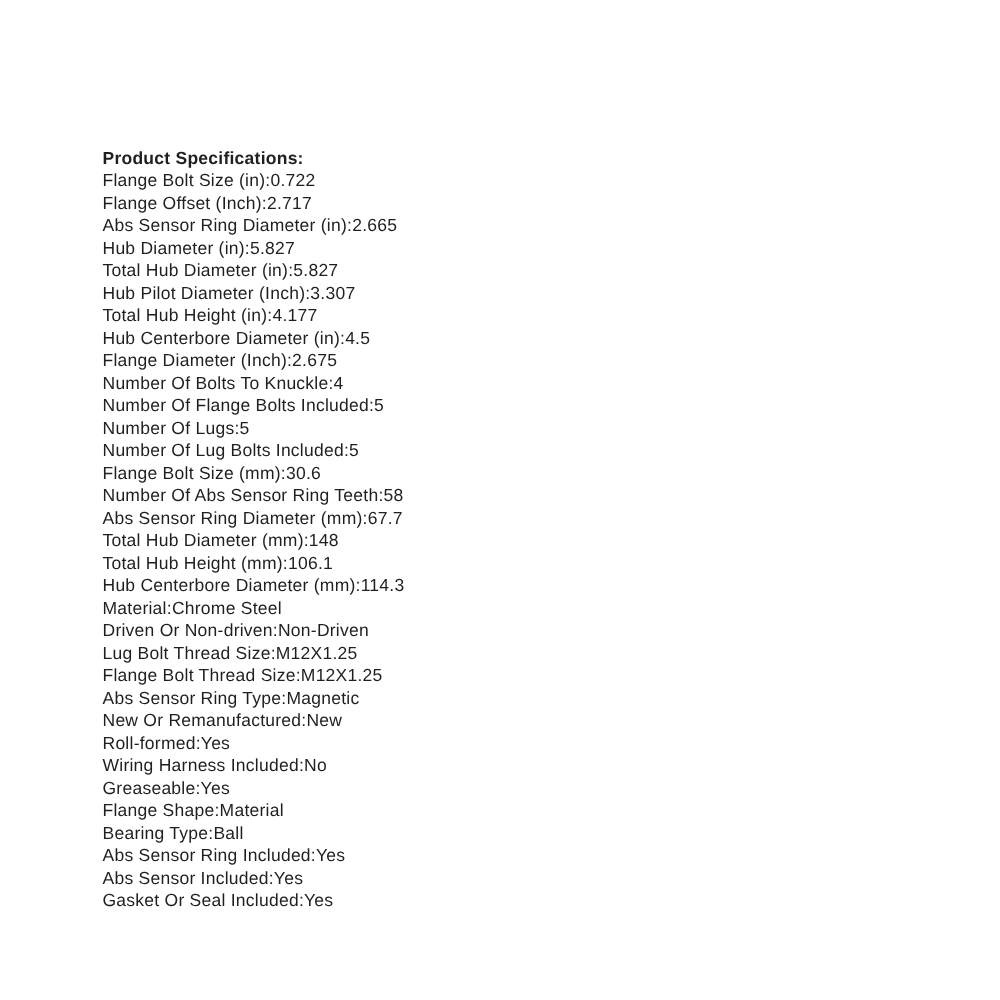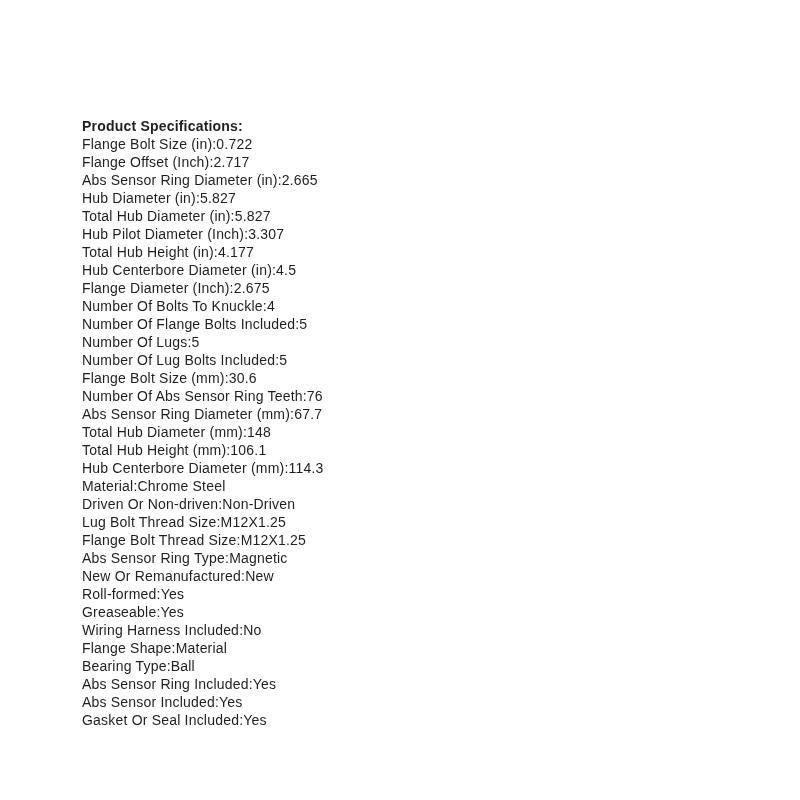--- a/index.html
+++ b/index.html
@@ -44,33 +44,33 @@
       <div class="spec-line"><span>Total Hub Diameter (in)</span><span>:</span><span>5.827</span></div>
       <div class="spec-line"><span>Hub Pilot Diameter (Inch)</span><span>:</span><span>3.307</span></div>
       <div class="spec-line"><span>Total Hub Height (in)</span><span>:</span><span>4.177</span></div>
       <div class="spec-line"><span>Hub Centerbore Diameter (in)</span><span>:</span><span>4.5</span></div>
       <div class="spec-line"><span>Flange Diameter (Inch)</span><span>:</span><span>2.675</span></div>
       <div class="spec-line"><span>Number Of Bolts To Knuckle</span><span>:</span><span>4</span></div>
       <div class="spec-line"><span>Number Of Flange Bolts Included</span><span>:</span><span>5</span></div>
       <div class="spec-line"><span>Number Of Lugs</span><span>:</span><span>5</span></div>
       <div class="spec-line"><span>Number Of Lug Bolts Included</span><span>:</span><span>5</span></div>
       <div class="spec-line"><span>Flange Bolt Size (mm)</span><span>:</span><span>30.6</span></div>
-      <div class="spec-line"><span>Number Of Abs Sensor Ring Teeth</span><span>:</span><span>76</span></div>
+      <div class="spec-line"><span>Number Of Abs Sensor Ring Teeth</span><span>:</span><span>58</span></div>
       <div class="spec-line"><span>Abs Sensor Ring Diameter (mm)</span><span>:</span><span>67.7</span></div>
       <div class="spec-line"><span>Total Hub Diameter (mm)</span><span>:</span><span>148</span></div>
       <div class="spec-line"><span>Total Hub Height (mm)</span><span>:</span><span>106.1</span></div>
       <div class="spec-line"><span>Hub Centerbore Diameter (mm)</span><span>:</span><span>114.3</span></div>
       <div class="spec-line"><span>Material</span><span>:</span><span>Chrome Steel</span></div>
       <div class="spec-line"><span>Driven Or Non-driven</span><span>:</span><span>Non-Driven</span></div>
       <div class="spec-line"><span>Lug Bolt Thread Size</span><span>:</span><span>M12X1.25</span></div>
       <div class="spec-line"><span>Flange Bolt Thread Size</span><span>:</span><span>M12X1.25</span></div>
       <div class="spec-line"><span>Abs Sensor Ring Type</span><span>:</span><span>Magnetic</span></div>
       <div class="spec-line"><span>New Or Remanufactured</span><span>:</span><span>New</span></div>
       <div class="spec-line"><span>Roll-formed</span><span>:</span><span>Yes</span></div>
+      <div class="spec-line"><span>Wiring Harness Included</span><span>:</span><span>No</span></div>
       <div class="spec-line"><span>Greaseable</span><span>:</span><span>Yes</span></div>
-      <div class="spec-line"><span>Wiring Harness Included</span><span>:</span><span>No</span></div>
       <div class="spec-line"><span>Flange Shape</span><span>:</span><span>Material</span></div>
       <div class="spec-line"><span>Bearing Type</span><span>:</span><span>Ball</span></div>
       <div class="spec-line"><span>Abs Sensor Ring Included</span><span>:</span><span>Yes</span></div>
       <div class="spec-line"><span>Abs Sensor Included</span><span>:</span><span>Yes</span></div>
       <div class="spec-line"><span>Gasket Or Seal Included</span><span>:</span><span>Yes</span></div>
     </div>
 </div>
 
 </body></html>

